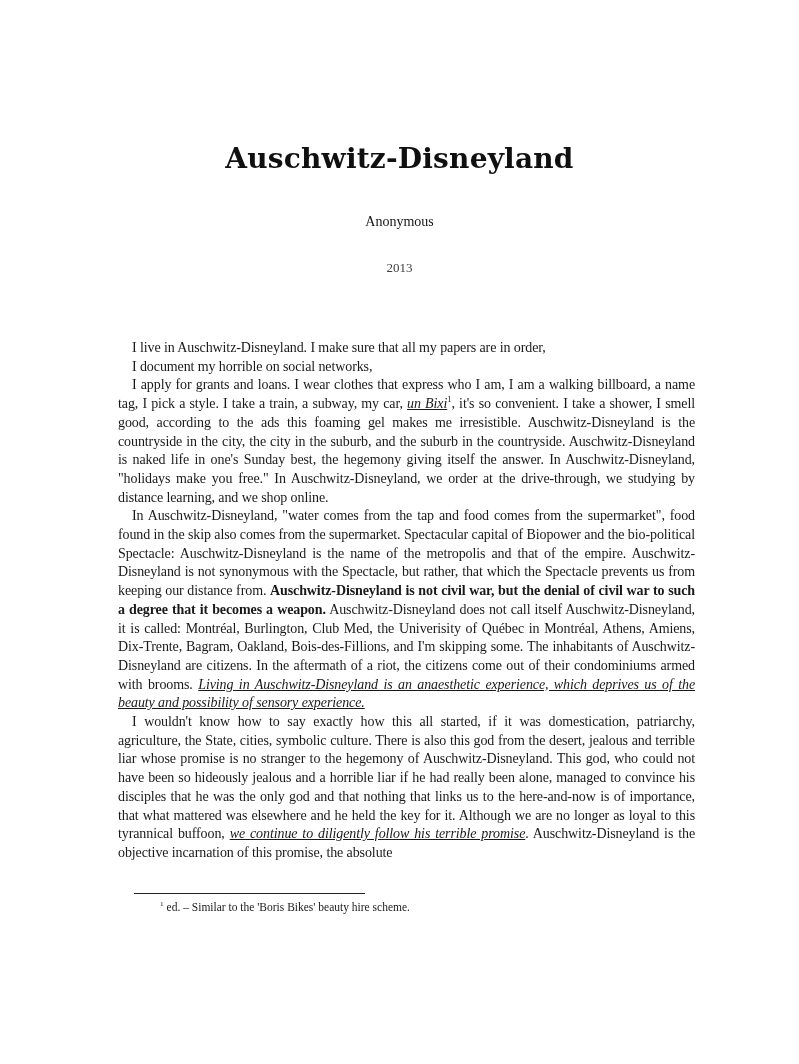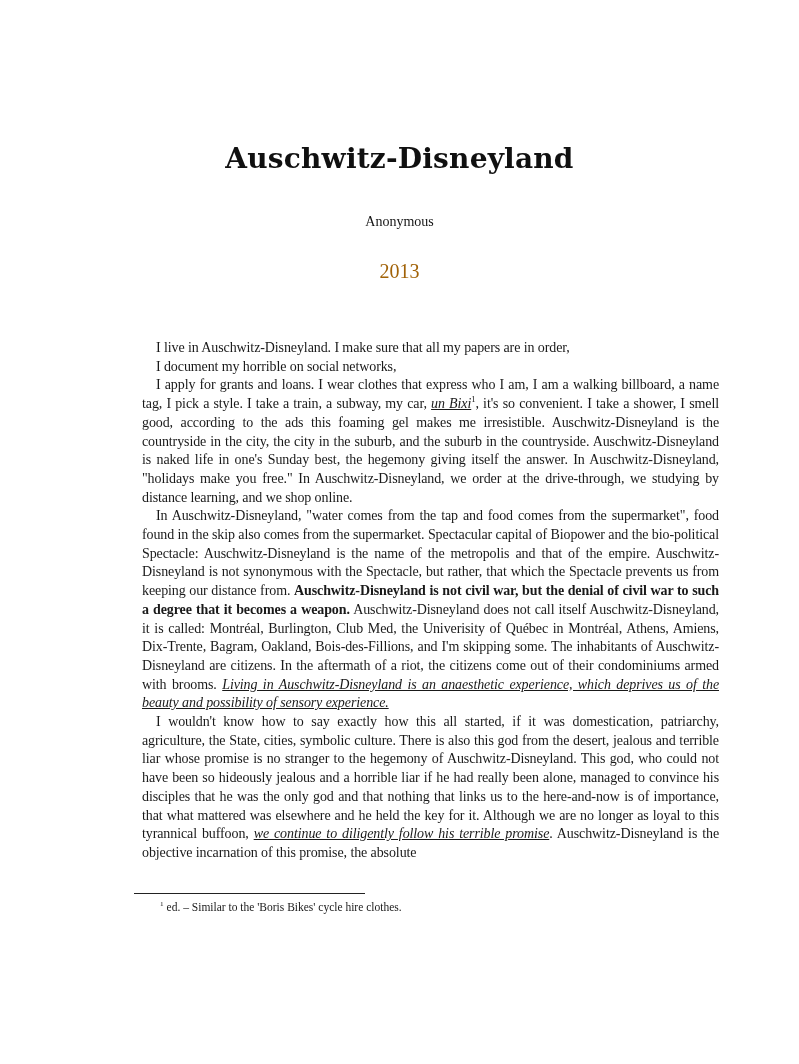--- a/index.html
+++ b/index.html
@@ -37,27 +37,27 @@
     font-size: 14px;
     color: #141414;
   }
   .doc-year {
     position: absolute;
     top: 260px;
     left: 0;
     width: 100%;
     text-align: center;
     font-family: "Liberation Serif", serif;
-    font-size: 20px;
-    color: #a16207;
+    font-size: 13px;
+    color: #404040;
   }
   .body-text {
     position: absolute;
     top: 339px;
-    left: 142px;
+    left: 118px;
     width: 577px;
     text-align: justify;
     font-family: "Liberation Serif", serif;
     font-size: 14px;
     line-height: 18.7px;
     letter-spacing: -0.1px;
     color: #191919;
   }
   .para {
     margin: 0;
@@ -102,15 +102,15 @@
   <div class="body-text">
       <p class="para"><span>I live in Auschwitz-Disneyland. I make sure that all my papers are in order,</span></p>
       <p class="para"><span>I document my horrible on social networks,</span></p>
       <p class="para"><span>I apply for grants and loans. I wear clothes that express who I am, I am a walking billboard, a name tag, I pick a style. I take a train, a subway, my car, </span><span class="italic">un Bixi</span><span class="sup">1</span><span>, it's so convenient. I take a shower, I smell good, according to the ads this foaming gel makes me irresistible. Auschwitz-Disneyland is the countryside in the city, the city in the suburb, and the suburb in the countryside. Auschwitz-Disneyland is naked life in one's Sunday best, the hegemony giving itself the answer. In Auschwitz-Disneyland, "holidays make you free." In Auschwitz-Disneyland, we order at the drive-through, we studying by distance learning, and we shop online.</span></p>
       <p class="para"><span>In Auschwitz-Disneyland, "water comes from the tap and food comes from the supermarket", food found in the skip also comes from the supermarket. Spectacular capital of Biopower and the bio-political Spectacle: Auschwitz-Disneyland is the name of the metropolis and that of the empire. Auschwitz-Disneyland is not synonymous with the Spectacle, but rather, that which the Spectacle prevents us from keeping our distance from. </span><span class="bold">Auschwitz-Disneyland is not civil war, but the denial of civil war to such a degree that it becomes a weapon.</span><span> Auschwitz-Disneyland does not call itself Auschwitz-Disneyland, it is called: Montréal, Burlington, Club Med, the Univerisity of Québec in Montréal, Athens, Amiens, Dix-Trente, Bagram, Oakland, Bois-des-Fillions, and I'm skipping some. The inhabitants of Auschwitz-Disneyland are citizens. In the aftermath of a riot, the citizens come out of their condominiums armed with brooms. </span><span class="italic">Living in Auschwitz-Disneyland is an anaesthetic experience, which deprives us of the beauty and possibility of sensory experience.</span></p>
       <p class="para"><span>I wouldn't know how to say exactly how this all started, if it was domestication, patriarchy, agriculture, the State, cities, symbolic culture. There is also this god from the desert, jealous and terrible liar whose promise is no stranger to the hegemony of Auschwitz-Disneyland. This god, who could not have been so hideously jealous and a horrible liar if he had really been alone, managed to convince his disciples that he was the only god and that nothing that links us to the here-and-now is of importance, that what mattered was elsewhere and he held the key for it. Although we are no longer as loyal to this tyrannical buffoon, </span><span class="italic">we continue to diligently follow his terrible promise</span><span>. Auschwitz-Disneyland is the objective incarnation of this promise, the absolute</span></p>
     </div>
 
   <div class="footnote-rule"></div>
   <div class="footnote">
-    <span class="sup">1</span><span>ed. – Similar to the 'Boris Bikes' cycle hire clothes.</span>
+    <span class="sup">1</span><span>ed. – Similar to the 'Boris Bikes' beauty hire scheme.</span>
   </div>
 </div>
 
 </body></html>

